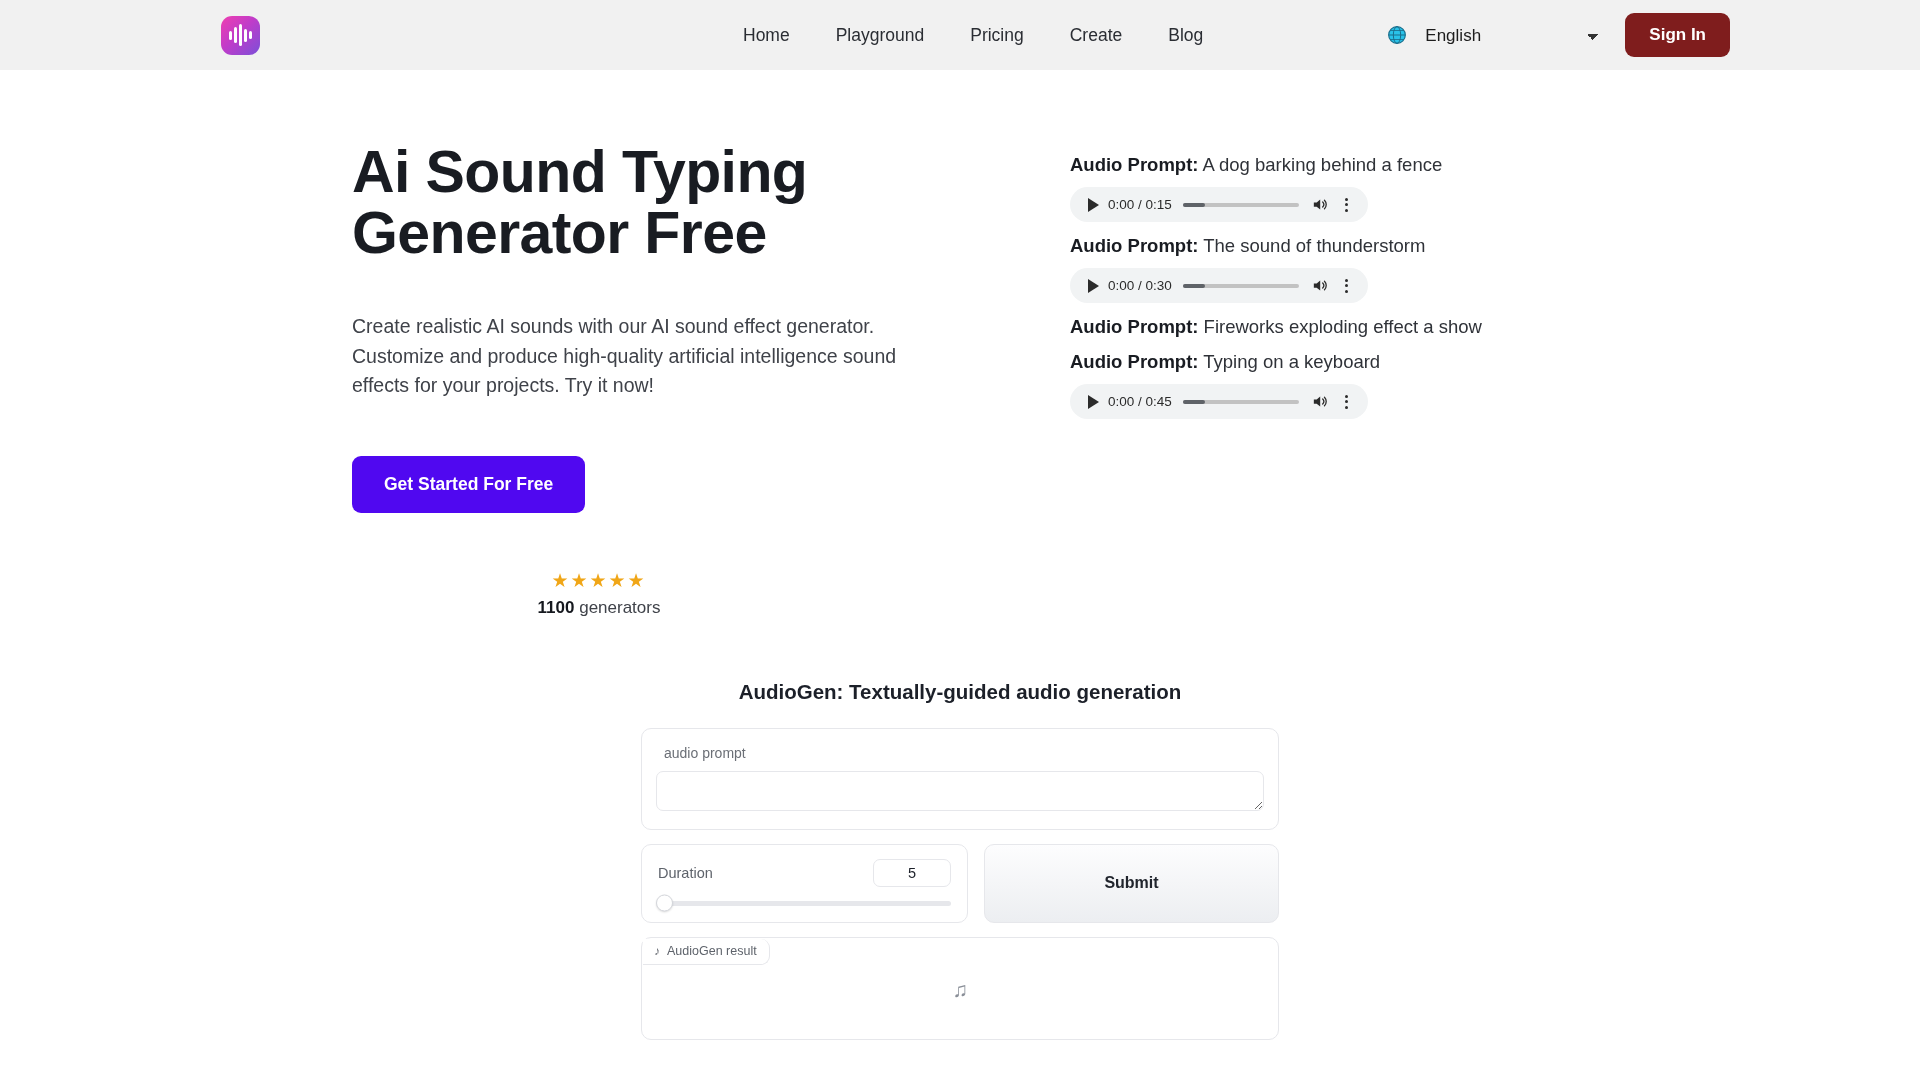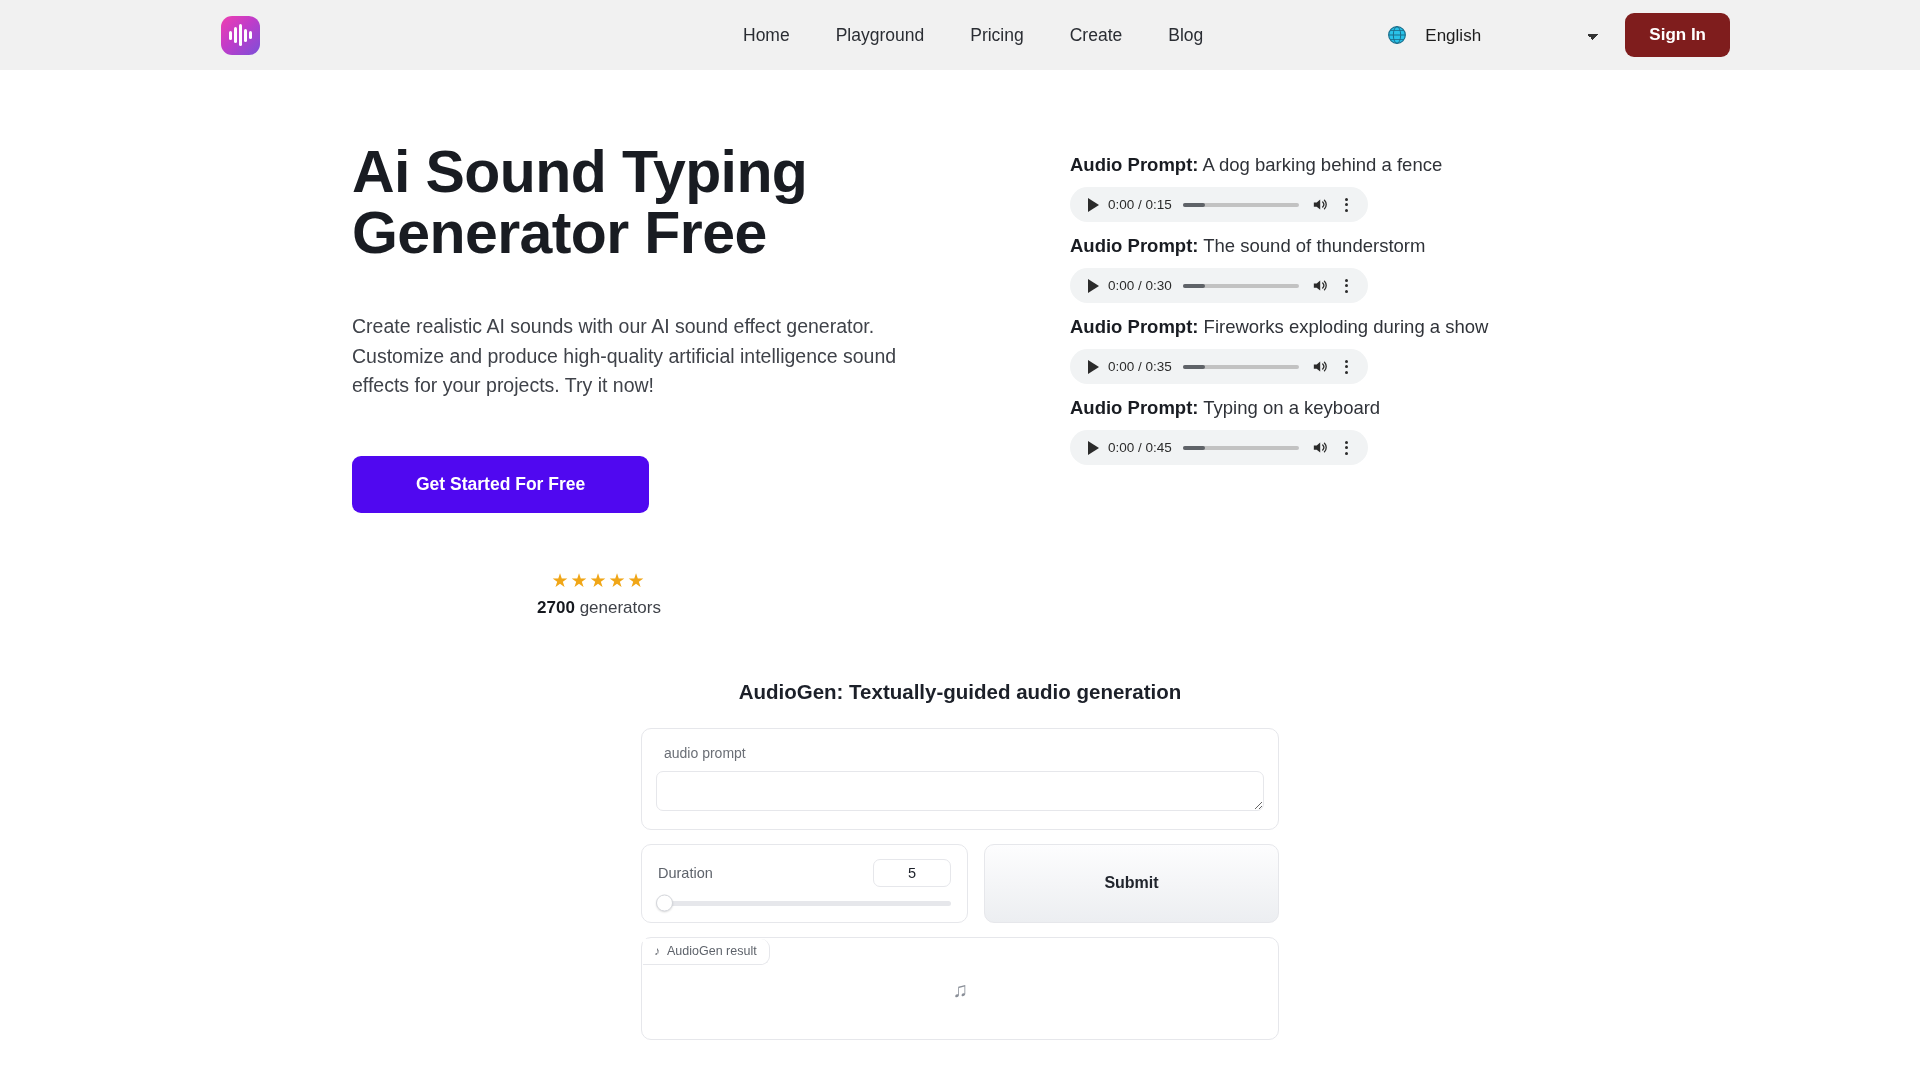--- a/index.html
+++ b/index.html
@@ -116,21 +116,21 @@
   .cta-btn {
     margin-top: 55px;
     display: inline-block;
     background: #5008f0;
     color: #ffffff;
     border: none;
     border-radius: 9px;
     font-family: "Liberation Sans", sans-serif;
     font-size: 17.5px;
     font-weight: bold;
-    padding: 18px 64px;
+    padding: 18px 32px;
     cursor: pointer;
   }
   .rating {
     margin-top: 56px;
     margin-left: 172px;
     width: 150px;
     text-align: center;
   }
   .stars { color: #f0a617; font-size: 19px; letter-spacing: 2px; }
   .rating-text {
@@ -375,21 +375,21 @@
       <span>Generator Free</span>
     </h1>
 
     <p class="hero-sub">Create realistic AI sounds with our AI sound effect generator. Customize and produce high-quality artificial intelligence sound effects for your projects. Try it now!</p>
 
     <button class="cta-btn">Get Started For Free</button>
 
     <div class="rating">
       <div class="stars">★★★★★</div>
       <div class="rating-text">
-        <b>2700</b>
+        <b>1100</b>
         <span>generators</span>
       </div>
     </div>
   </div>
 
   <div class="hero-right">
 
     <div class="prompt-block">
       <div class="prompt-label">
         <b>Audio Prompt:</b>
@@ -430,36 +430,21 @@
             <i></i>
             <i></i>
             <i></i>
           </div>
       </div>
     </div>
 
     <div class="prompt-block">
       <div class="prompt-label">
         <b>Audio Prompt:</b>
-        <span>Fireworks exploding during a show</span>
-      </div>
-      <div class="audio-player">
-        <div class="ap-play"></div>
-        <div class="ap-time">0:00 / 0:35</div>
-        <div class="ap-track"></div>
-        <svg class="ap-vol" viewBox="0 0 24 24">
-          <path d="M4 9v6h4l5 4V5L8 9H4z" fill="#2b2b2b"></path>
-          <path d="M16.5 8.5a5 5 0 010 7" fill="none" stroke="#2b2b2b" stroke-width="1.8" stroke-linecap="round"></path>
-          <path d="M19 6a8.5 8.5 0 010 12" fill="none" stroke="#2b2b2b" stroke-width="1.8" stroke-linecap="round"></path>
-        </svg>
-        <div class="ap-menu">
-            <i></i>
-            <i></i>
-            <i></i>
-          </div>
+        <span>Fireworks exploding effect a show</span>
       </div>
     </div>
 
     <div class="prompt-block">
       <div class="prompt-label">
         <b>Audio Prompt:</b>
         <span>Typing on a keyboard</span>
       </div>
       <div class="audio-player">
         <div class="ap-play"></div>

